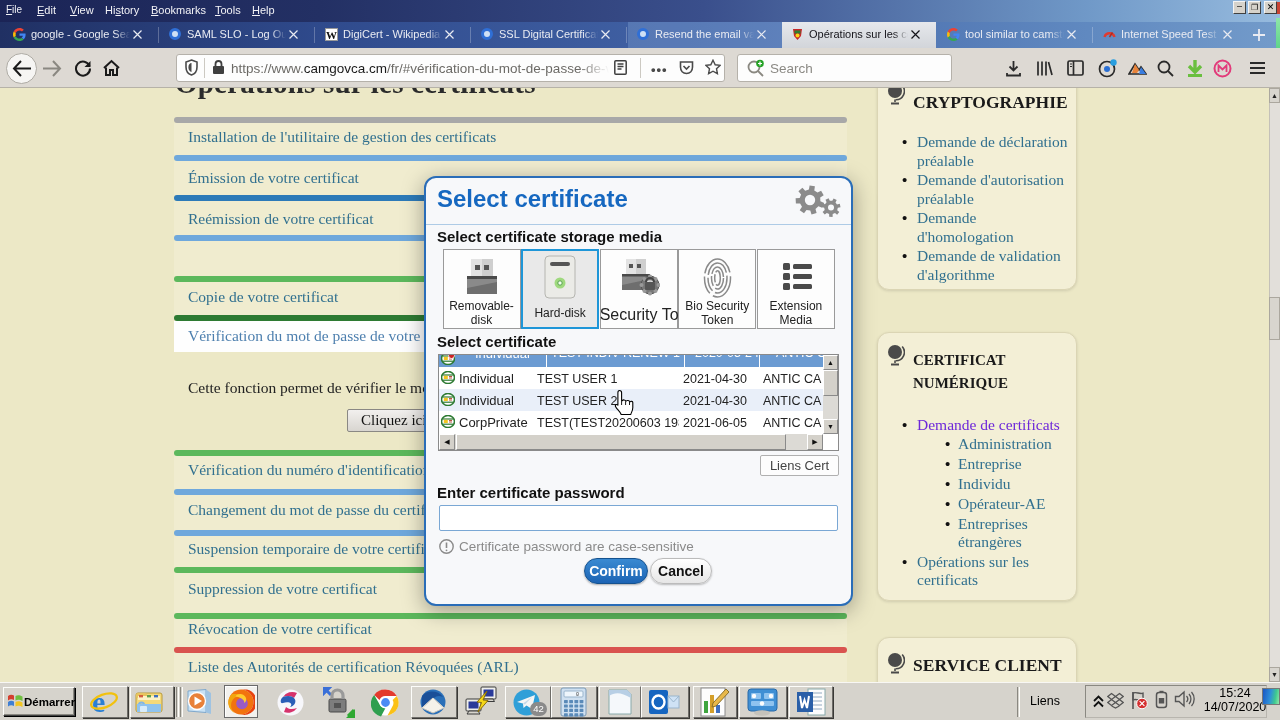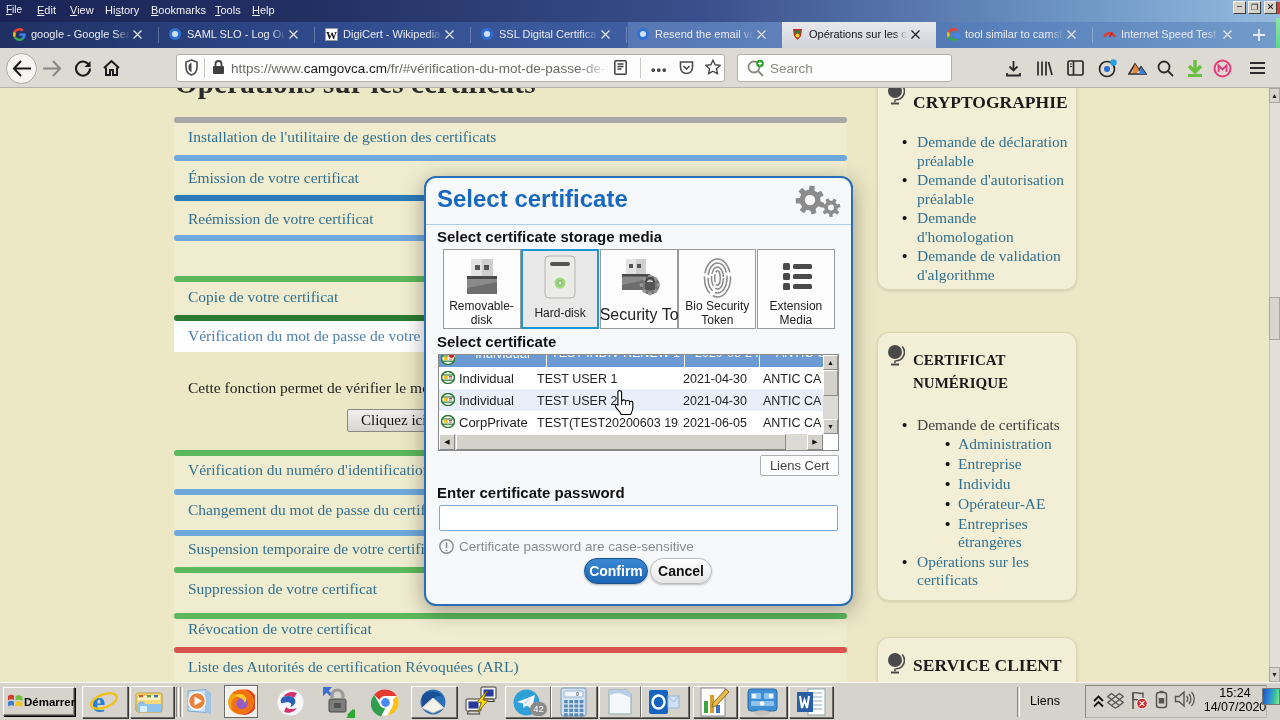--- a/index.html
+++ b/index.html
@@ -4,21 +4,21 @@
 <style>
   * { margin:0; padding:0; box-sizing:border-box; }
   html,body { width:1280px; height:720px; overflow:hidden; }
   body { position:relative; font-family:"Liberation Sans",sans-serif; background:#ece8c6; }
   .abs { position:absolute; }
   .ser { font-family:"Liberation Serif",serif; }
   .bar { position:absolute; left:174px; width:673px; height:6px; border-radius:3px; }
   .acc { position:absolute; left:188px; font-family:"Liberation Serif",serif; font-size:15.5px; color:#31708f; white-space:nowrap; }
   .crd { position:absolute; left:877px; width:200px; background:#f3efd6; border:1px solid #dbd5b4; border-radius:12px; box-shadow:0 1px 3px rgba(0,0,0,0.12); }
   .lnk { color:#31708f; }
-  .blk { color:#404040; }
+  .blk { color:#6d28d9; }
 </style>
 </head>
 <body>
 
 <div class="abs" id="menubar" style="left:0;top:0;width:1280px;height:22px;background:linear-gradient(to right,#1b2456 0%,#233064 25%,#3a4f8c 55%,#7099c8 85%,#97bbde 100%);"></div>
 <div class="abs" id="tabbar" style="left:0;top:22px;width:1280px;height:26px;background:linear-gradient(to right,#203063 0%,#2f4a8c 25%,#4263a6 55%,#6089c0 85%,#739bca 100%);"></div>
 <div class="abs" id="navbar" style="left:0;top:48px;width:1280px;height:40px;background:#ddd9d3;border-bottom:1px solid #b6b2a8;"></div>
 
 <div class="abs" style="top:4px;left:6px;color:#f2f2f6;font-size:10px;"><u>F</u>ile</div>
 <div class="abs" style="top:4px;left:37px;color:#f2f2f6;font-size:11px;"><u>E</u>dit</div>

